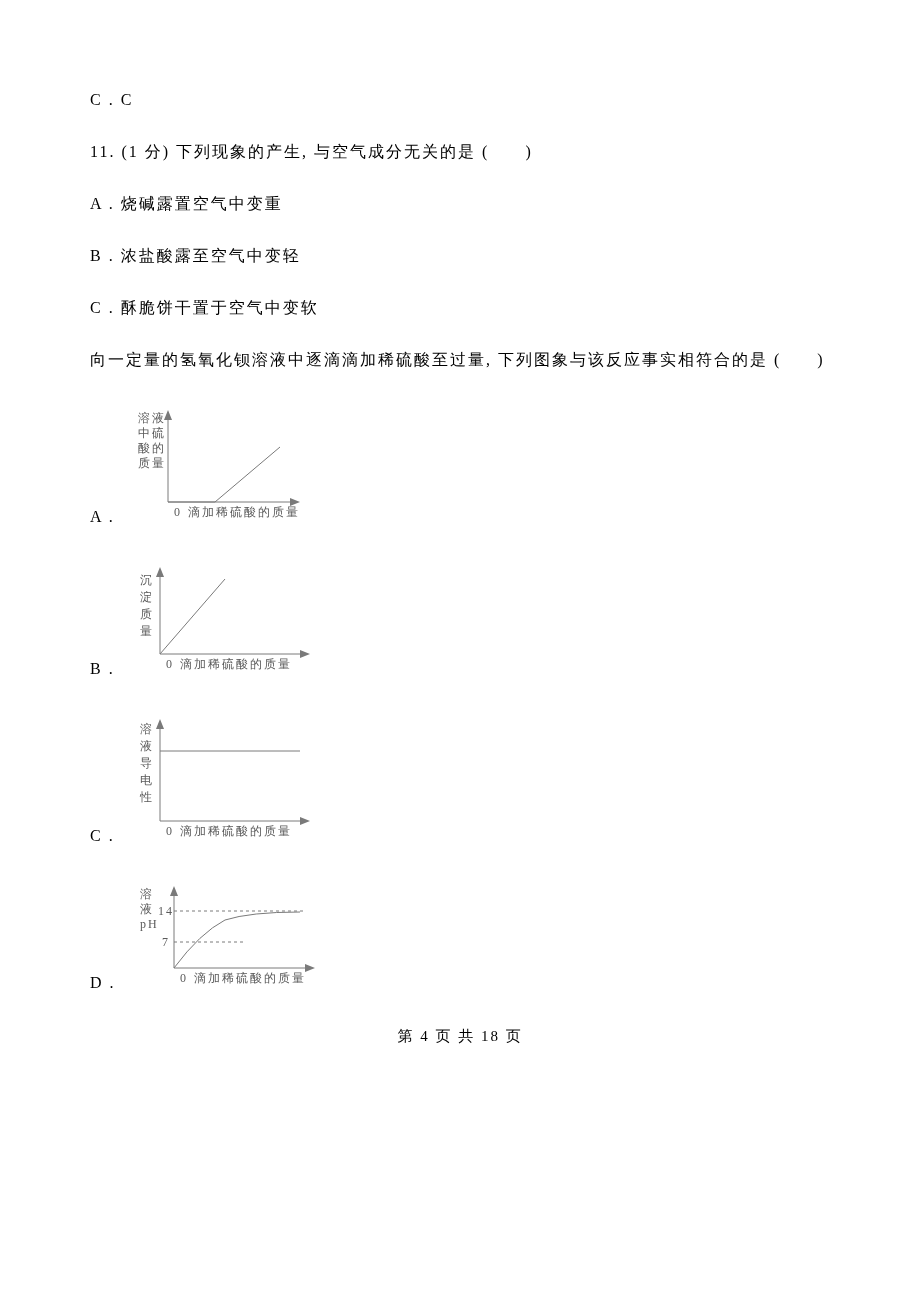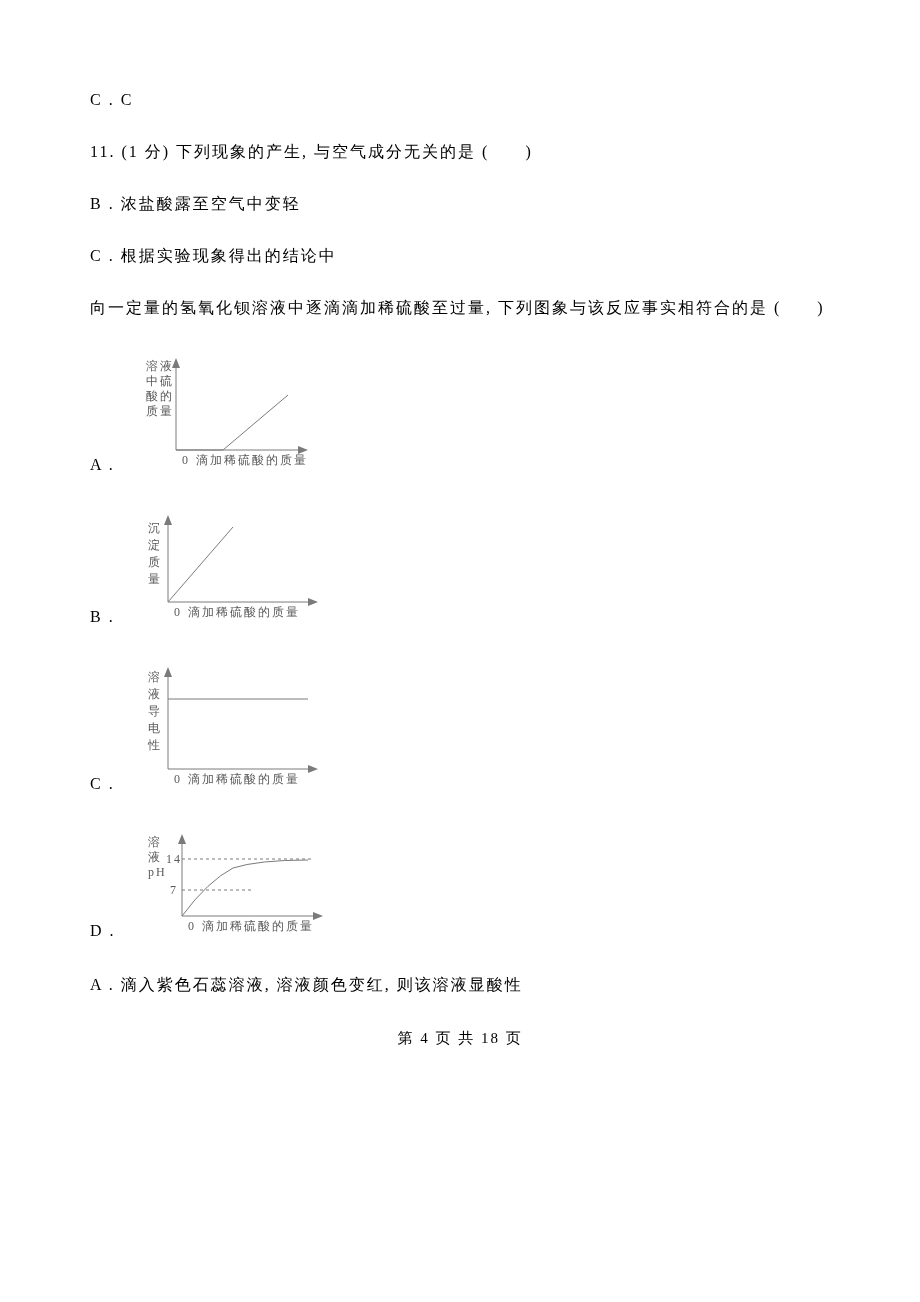--- a/index.html
+++ b/index.html
@@ -25,21 +25,20 @@
     display: flex;
     align-items: flex-end;
   }
   .opt-label {
     display: inline-block;
     min-width: 40px;
   }
   .chart {
     display: inline-block;
     vertical-align: bottom;
-    margin-left: 8px;
   }
   svg text {
     font-family: "SimSun", "宋体", serif;
     font-size: 12px;
     fill: #5a5a5a;
   }
   svg .axis {
     stroke: #7a7a7a;
     stroke-width: 1;
     fill: none;
@@ -67,22 +66,23 @@
   }
 </style>
 </head>
 <body>
 
 <div class="page">
 
   <div class="para">C . C</div>
 
   <div class="para">11.  (1 分) 下列现象的产生, 与空气成分无关的是 (　　)</div>
+  <div class="para">A . 烧碱露置空气中变重</div>
   <div class="para">B . 浓盐酸露至空气中变轻</div>
-  <div class="para">C . 根据实验现象得出的结论中</div>
+  <div class="para">C . 酥脆饼干置于空气中变软</div>
 
   <div class="para">向一定量的氢氧化钡溶液中逐滴滴加稀硫酸至过量, 下列图象与该反应事实相符合的是 (　　)</div>
 
   <div class="opt-row">
     <span class="opt-label">A .</span>
     <span class="chart">
       <svg width="180" height="120">
         <text x="8" y="20">溶液</text>
         <text x="8" y="35">中硫</text>
         <text x="8" y="50">酸的</text>
@@ -152,16 +152,15 @@
         <text x="32" y="68">7</text>
         <path class="dashed" d="M44,33 L175,33"></path>
         <path class="dashed" d="M44,64 L115,64"></path>
         <path class="curve" d="M44,90 Q70,55 95,42 Q120,34 170,34"></path>
         <text x="50" y="104">0</text>
         <text x="64" y="104">滴加稀硫酸的质量</text>
       </svg>
     </span>
   </div>
 
-  <div class="para">A . 滴入紫色石蕊溶液, 溶液颜色变红, 则该溶液显酸性</div>
 
   <div class="footer">第 4 页 共 18 页</div>
 </div>
 
 </body></html>

